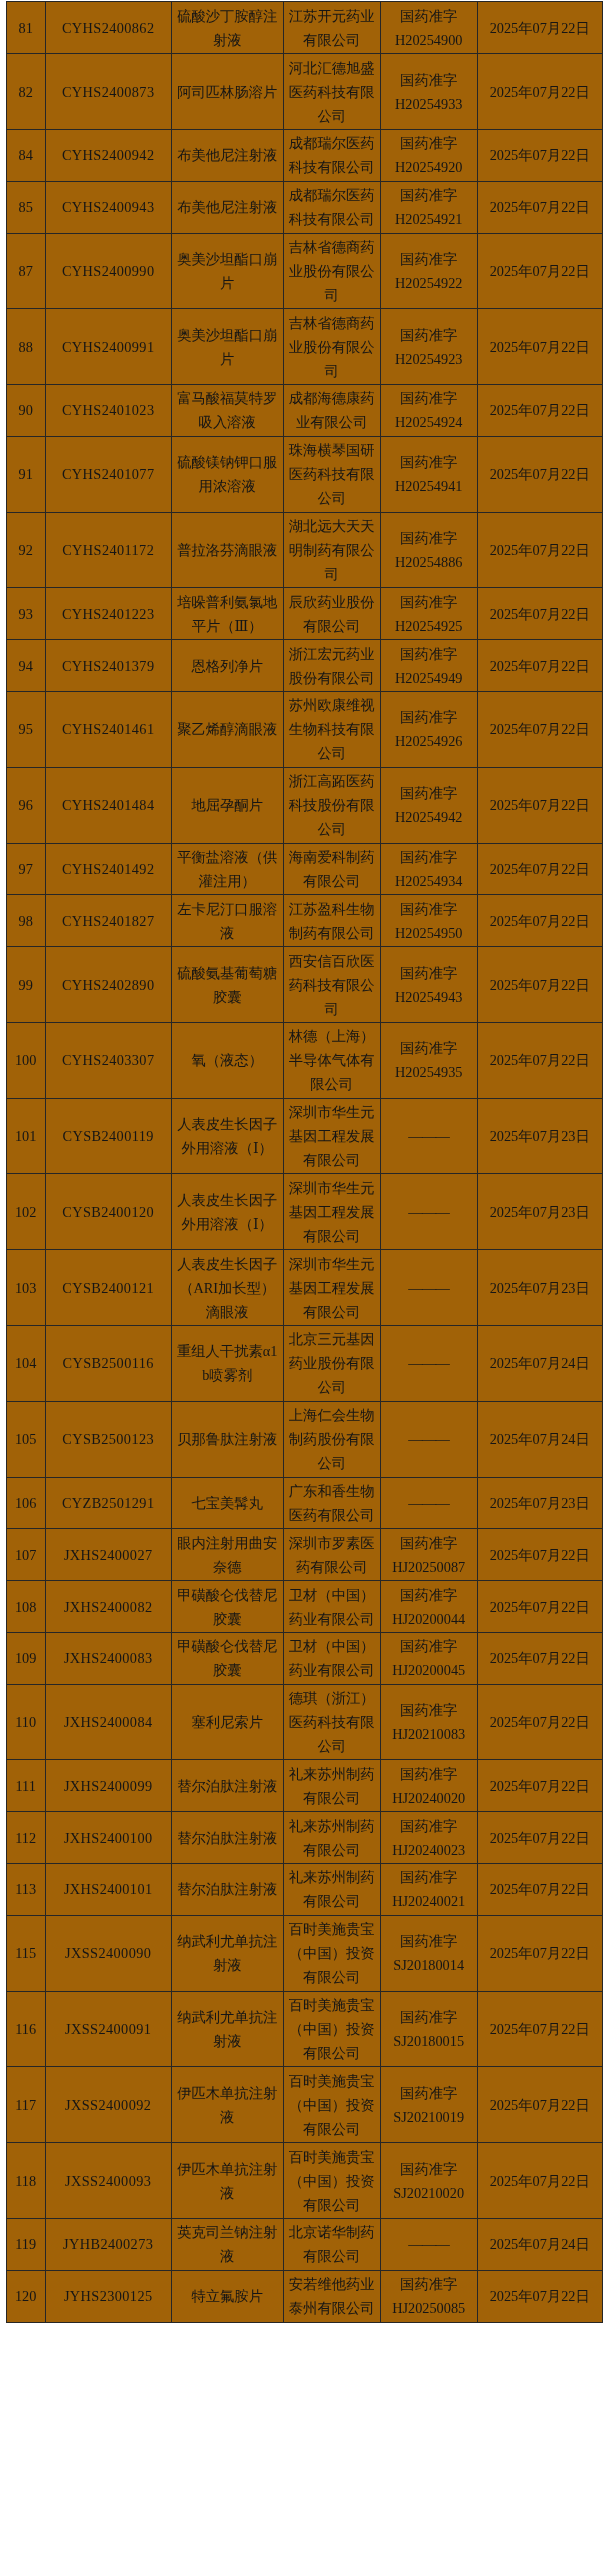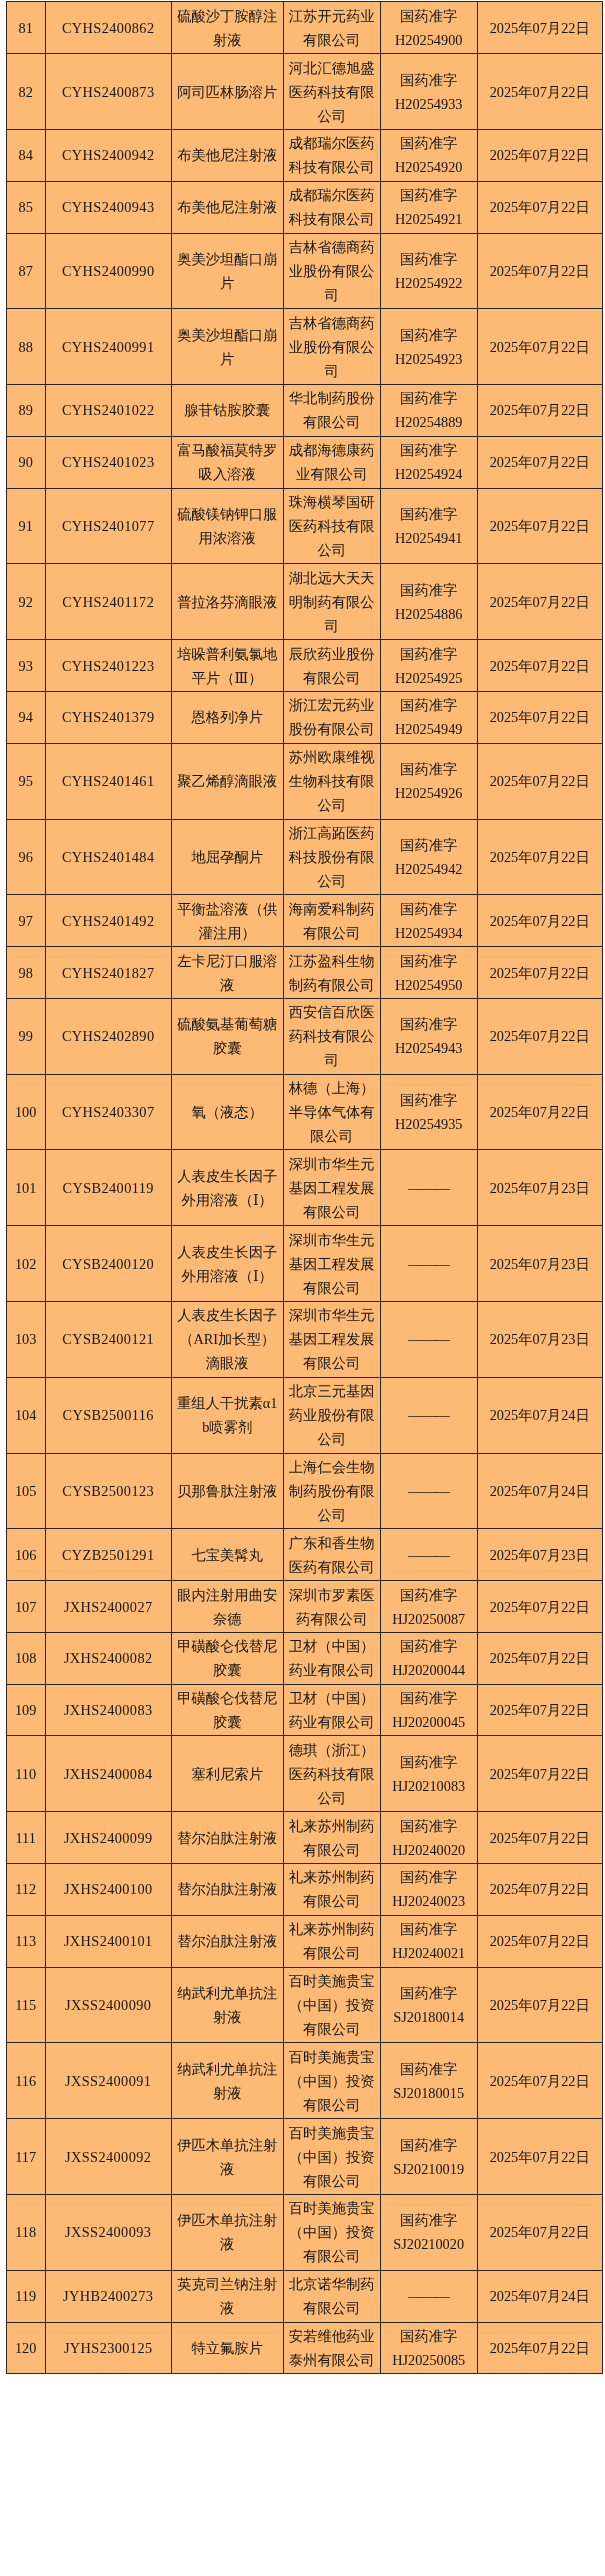--- a/index.html
+++ b/index.html
@@ -7,21 +7,21 @@
     width:605px;
     font-family:"Liberation Serif","DejaVu Serif","DejaVu Sans",serif;
     color:#151515;
   }
   .page{width:605px;padding-top:1.4px;box-sizing:border-box;}
   table.approval{
     border-collapse:collapse;
     table-layout:fixed;
     margin-left:5.7px;
     width:595px;
-    background:#fdba74;
+    background:#a16207;
   }
   table.approval td{
     border:0.7px solid #262626;
     text-align:center;
     vertical-align:middle;
     padding:1.4px 2.9px;
     line-height:24px;
     font-size:14.3px;
     word-break:break-all;
     overflow:hidden;
@@ -113,31 +113,20 @@
           <td class="c-code">CYHS2400991</td>
           <td class="c-drug">奥美沙坦酯口崩片</td>
           <td class="c-comp">吉林省德商药业股份有限公司</td>
           <td class="c-appr">
             <span class="appr-line">国药准字</span>
             <span class="appr-line">H20254923</span>
           </td>
           <td class="c-date">2025年07月22日</td>
         </tr>
         <tr>
-          <td class="c-seq">89</td>
-          <td class="c-code">CYHS2401022</td>
-          <td class="c-drug">腺苷钴胺胶囊</td>
-          <td class="c-comp">华北制药股份有限公司</td>
-          <td class="c-appr">
-            <span class="appr-line">国药准字</span>
-            <span class="appr-line">H20254889</span>
-          </td>
-          <td class="c-date">2025年07月22日</td>
-        </tr>
-        <tr>
           <td class="c-seq">90</td>
           <td class="c-code">CYHS2401023</td>
           <td class="c-drug">富马酸福莫特罗吸入溶液</td>
           <td class="c-comp">成都海德康药业有限公司</td>
           <td class="c-appr">
             <span class="appr-line">国药准字</span>
             <span class="appr-line">H20254924</span>
           </td>
           <td class="c-date">2025年07月22日</td>
         </tr>

